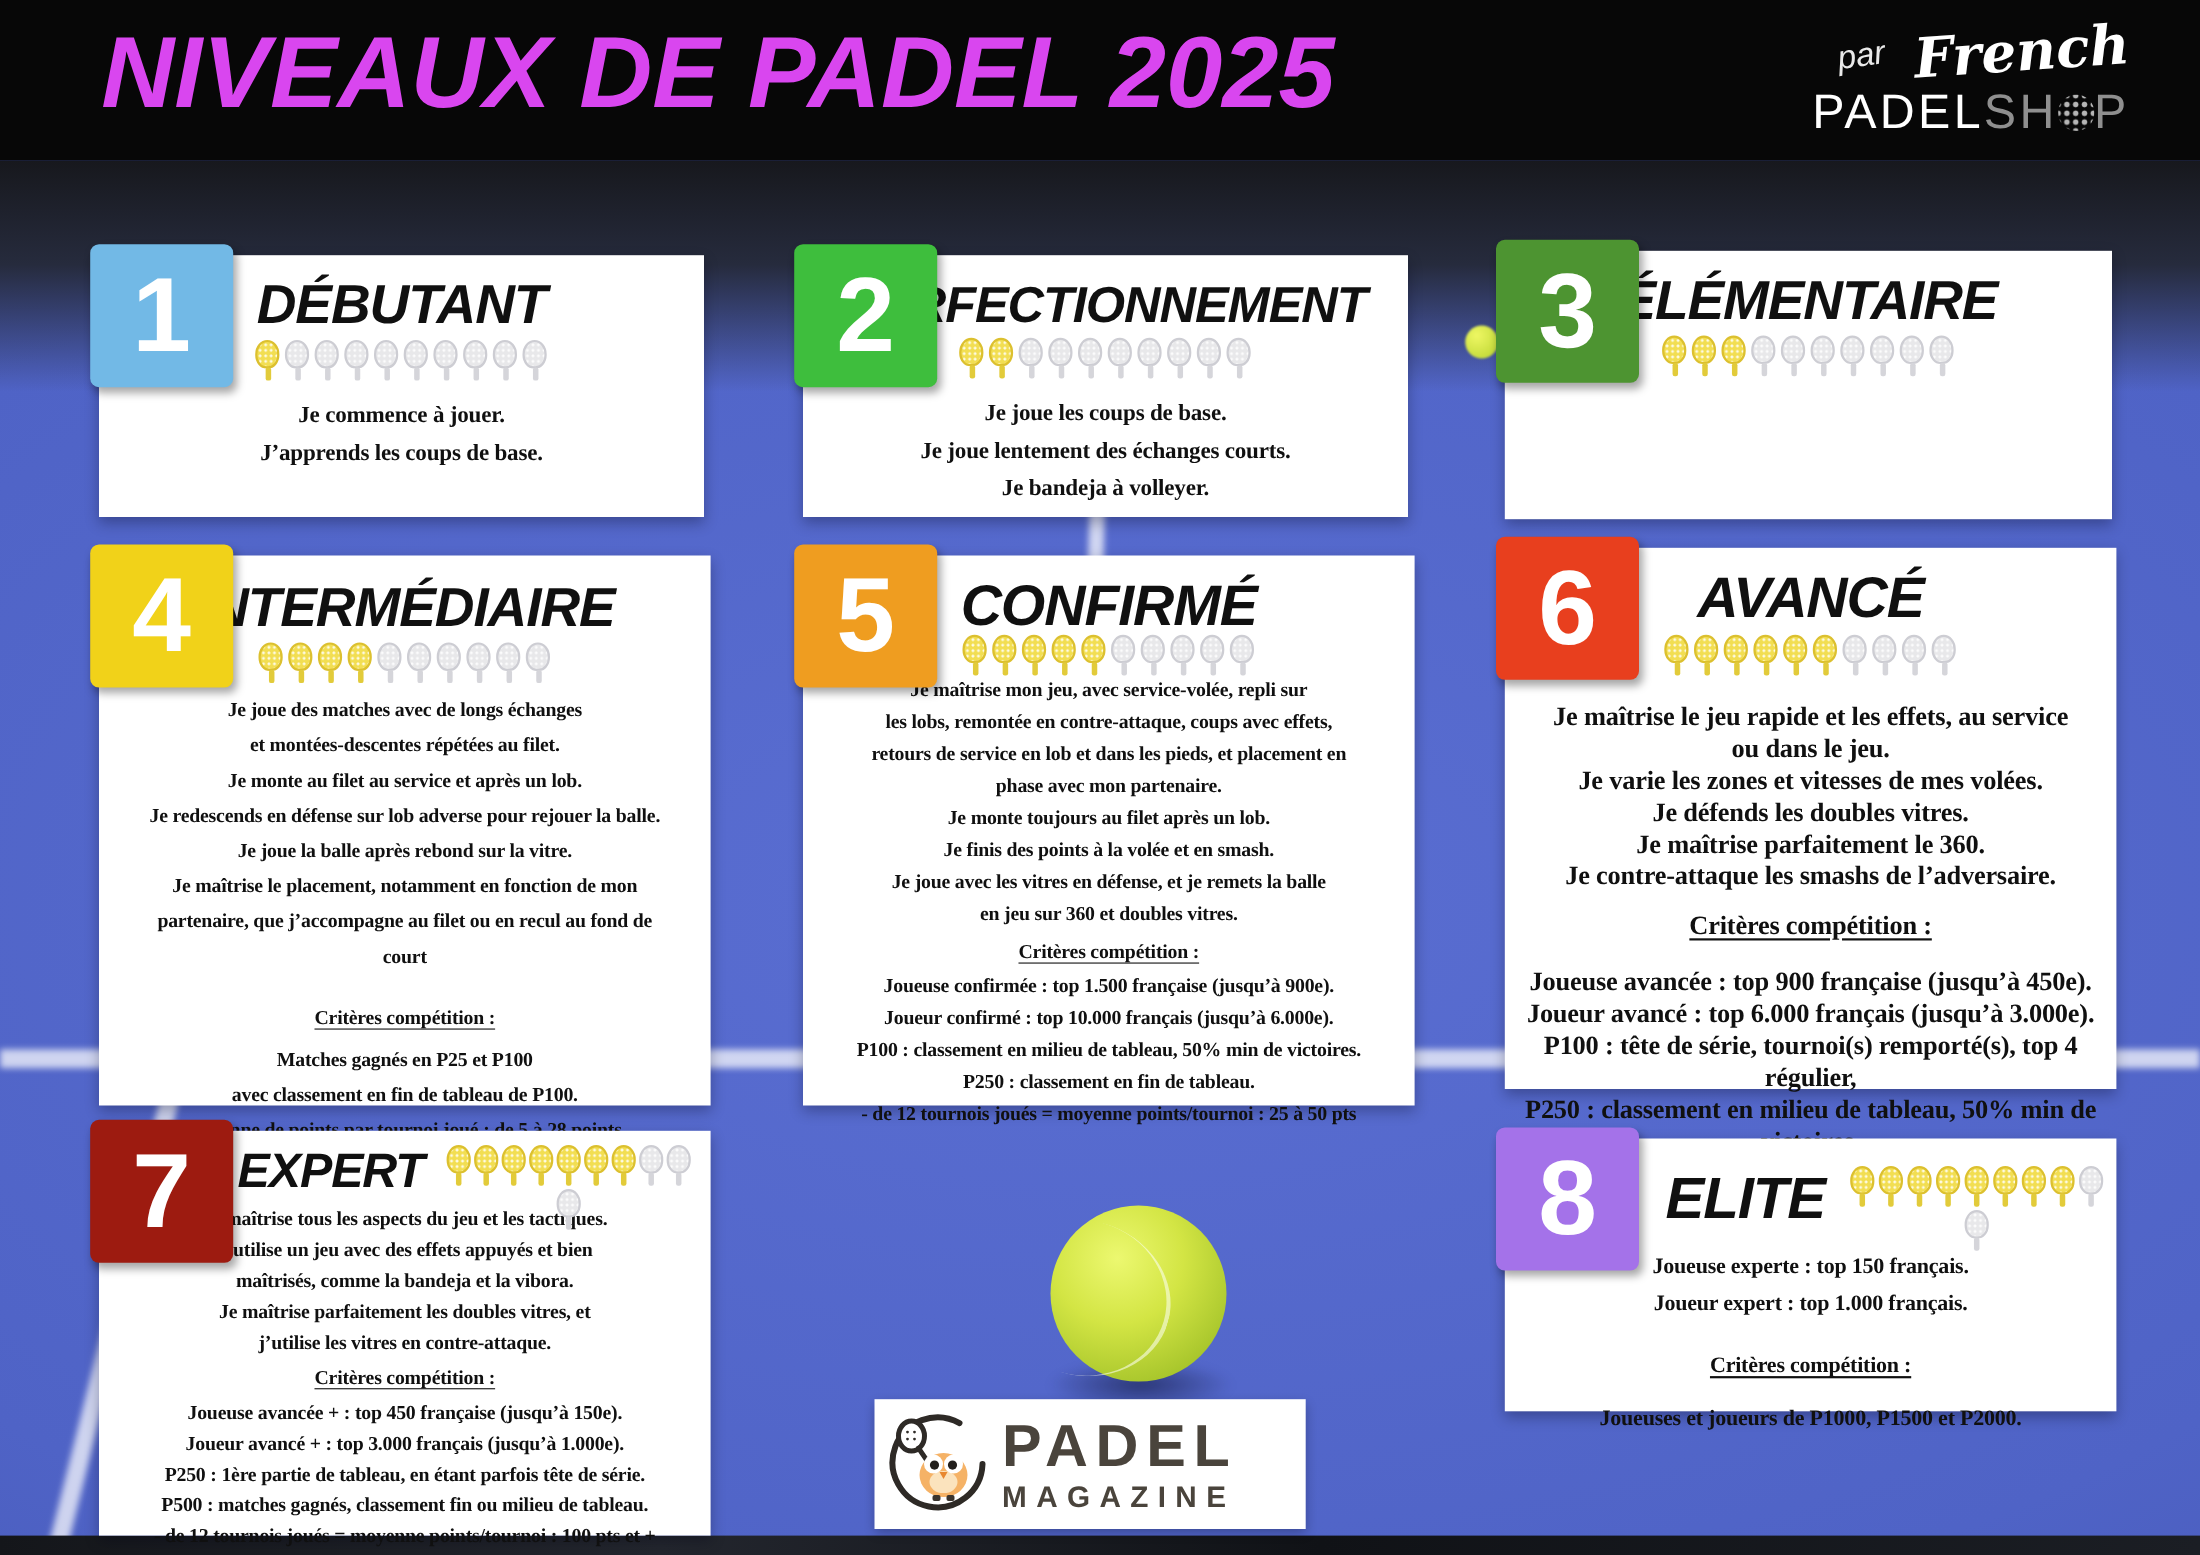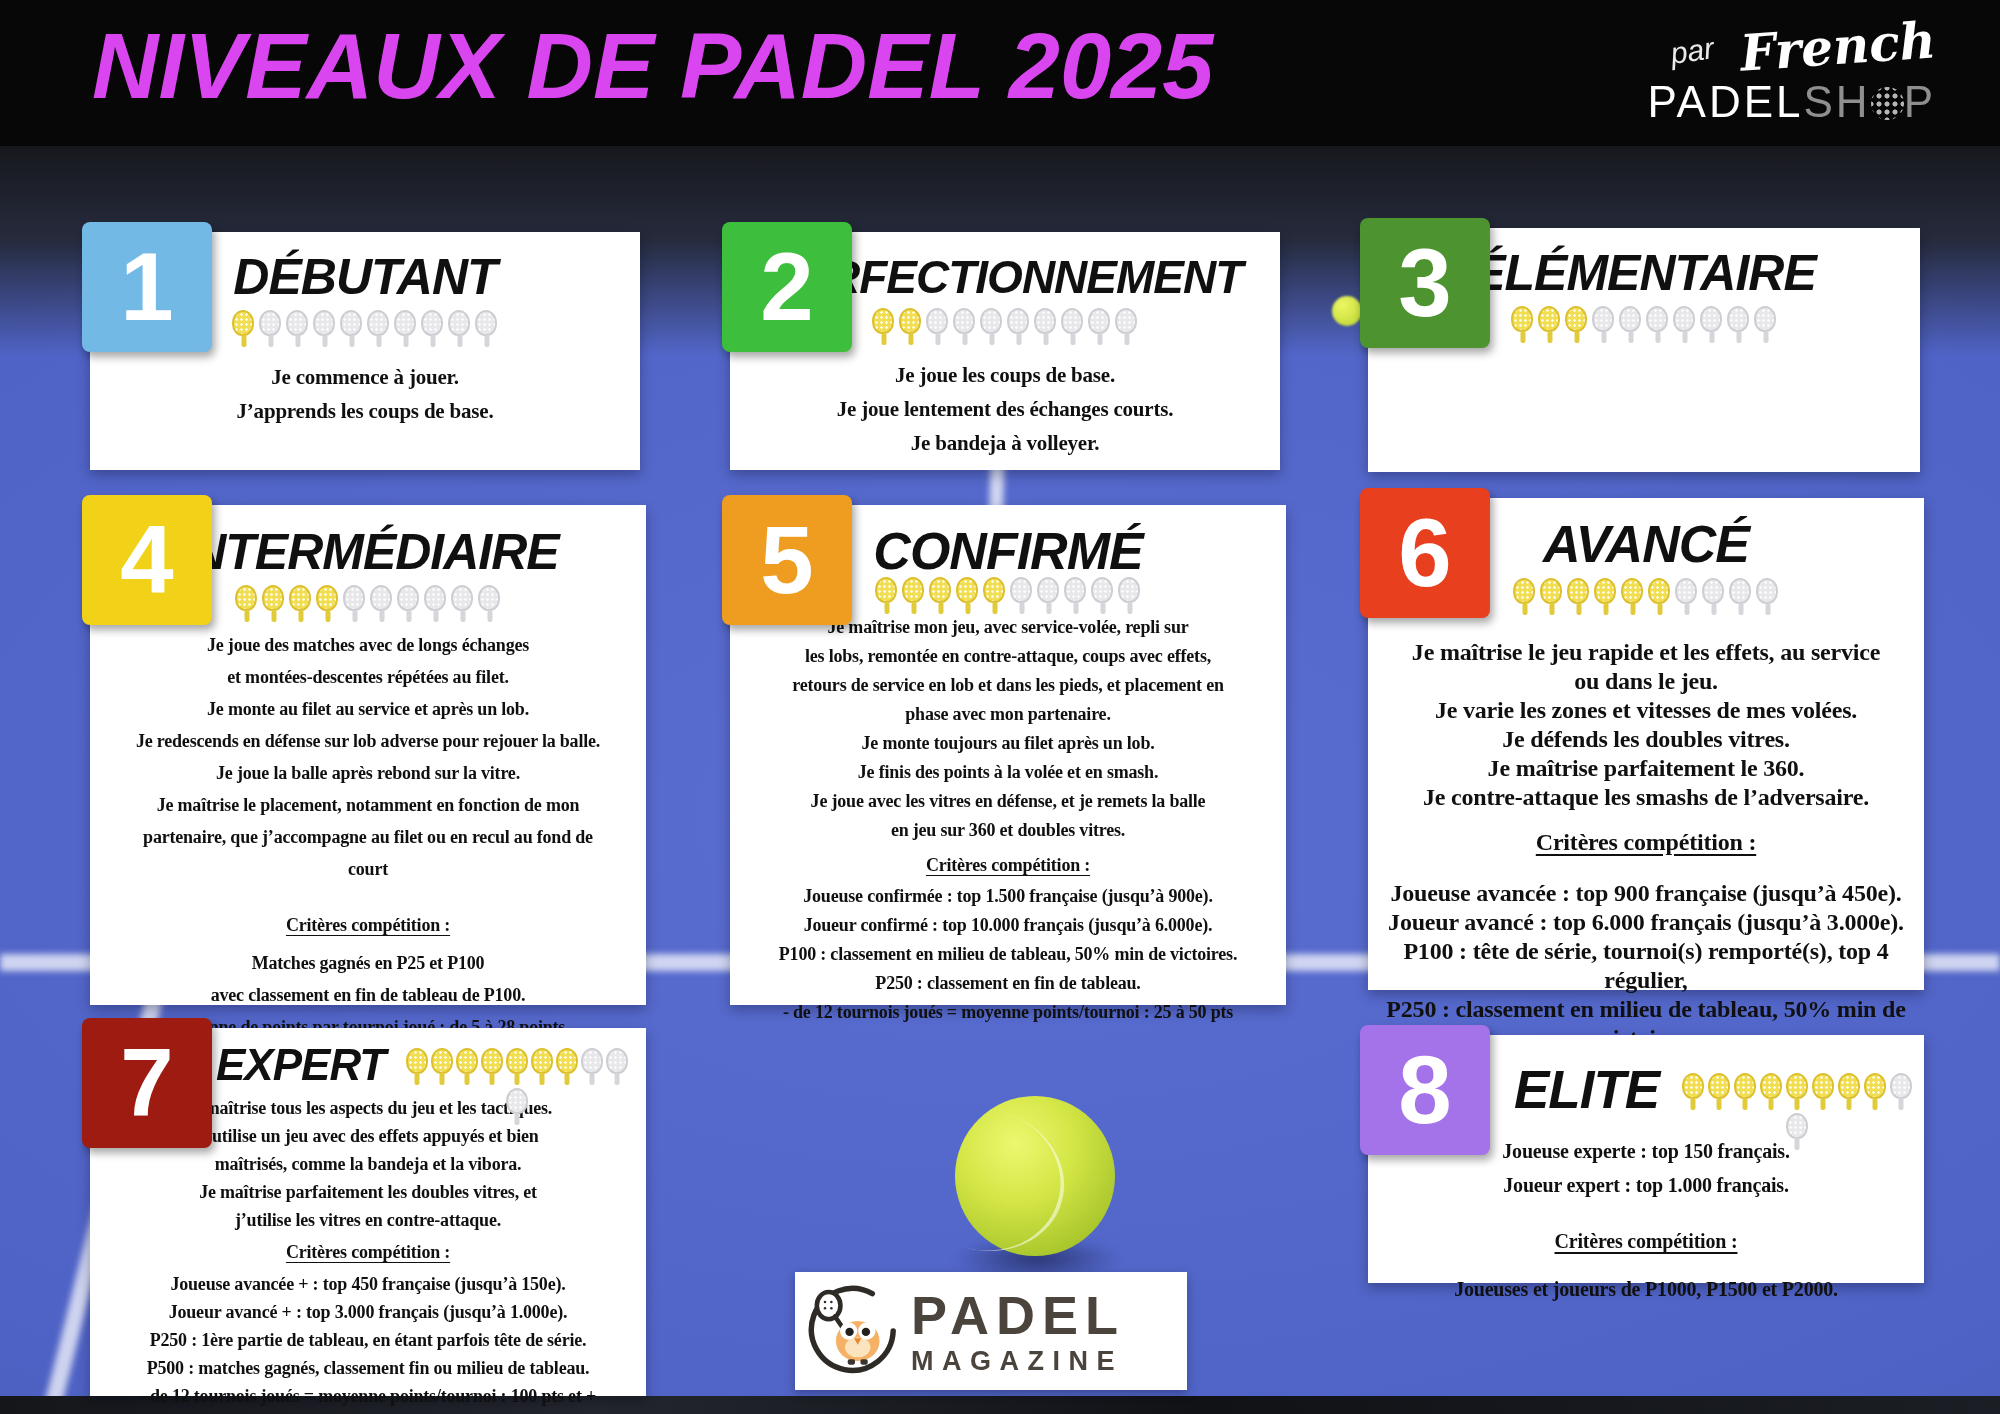--- a/index.html
+++ b/index.html
@@ -53,21 +53,21 @@
     background-size:5px 5px;}
   .racket::after{content:'';position:absolute;left:50%;bottom:0;transform:translateX(-50%);
     width:5px;height:12px;border-radius:2px;}
   .racket-on::before{background-color:var(--racket-on,#f2de52);border:2px solid #dcc02f;}
   .racket-on::after{background:#e2cb3a;}
   .racket-off::before{background-color:var(--racket-off,#e8e8ea);border:2px solid #cdcdd3;}
   .racket-off::after{background:#d5d5da;}
   .body{font-family:"Liberation Serif","DejaVu Serif",serif;font-weight:700;
     white-space:pre-line;margin:4px;letter-spacing:-0.2px;}
   .crit-title{text-decoration:underline;text-underline-offset:4px;}
-  .head-inline{display:flex;align-items:center;justify-content:flex-start;}
+  .head-inline{display:flex;justify-content:flex-start;}
   
   .c1{left:90px;top:232px;width:550px;height:238px;}
   .c2{left:730px;top:232px;width:550px;height:238px;}
   .c3{left:1368px;top:228px;width:552px;height:244px;}
   .c4{left:90px;top:505px;width:556px;height:500px;}
   .c5{left:730px;top:505px;width:556px;height:500px;}
   .c6{left:1368px;top:498px;width:556px;height:492px;}
   .c7{left:90px;top:1028px;width:556px;height:368px;}
   .c8{left:1368px;top:1035px;width:556px;height:248px;}
   .c1 .card-title,.c3 .card-title{font-size:50px;padding-top:16px;}

